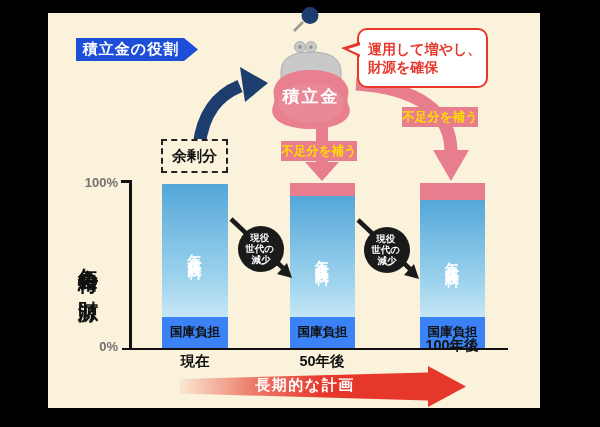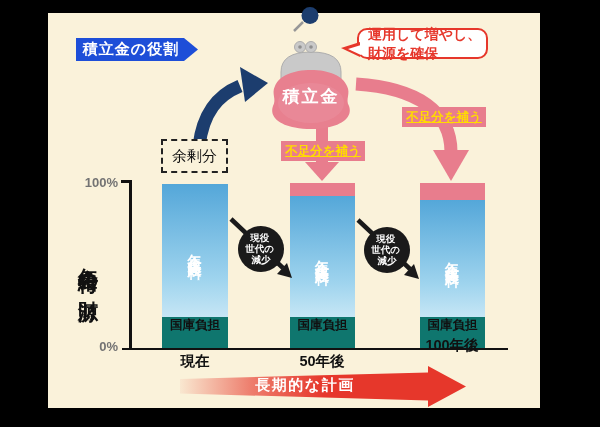--- a/index.html
+++ b/index.html
@@ -17,46 +17,46 @@
     display:flex;align-items:center;justify-content:center;
     color:#fff;font-weight:bold;font-size:15px;letter-spacing:1px;
     padding-right:12px;box-sizing:border-box;
   }
 
   
   #surplus-box{
     left:161px;top:139px;width:67px;height:34px;box-sizing:border-box;
     background:#FAF2DA;border:2px dashed #222;z-index:6;
     display:flex;align-items:center;justify-content:center;
-    font-size:15px;font-weight:normal;color:#111;
+    font-size:15px;font-weight:bold;color:#111;
   }
 
   
   #speech-bubble{
-    left:357px;top:28px;width:131px;height:31px;box-sizing:border-box;
+    left:357px;top:28px;width:131px;height:60px;box-sizing:border-box;
     background:#fff;border:2.5px solid #E6372B;border-radius:10px;z-index:6;
     display:flex;flex-direction:column;justify-content:center;
     padding-left:9px;color:#E6372B;font-weight:bold;font-size:14px;line-height:1.3;
   }
   #speech-bubble::before{
     content:"";position:absolute;left:-18px;top:12px;width:0;height:0;
     border-style:solid;border-width:6px 19px 9px 0;
     border-color:transparent #E6372B transparent transparent;
   }
   #speech-bubble::after{
     content:"";position:absolute;left:-11px;top:15px;width:0;height:0;
     border-style:solid;border-width:4px 13px 6px 0;
     border-color:transparent #fff transparent transparent;
   }
 
   
   .shortfall-label{
-    width:84px;height:20px;background:#E87D8D;z-index:6;
-    display:flex;align-items:center;justify-content:center;
-    color:#FFDC00;font-size:12.5px;font-weight:bold;text-decoration:underline;
+    width:76px;height:20px;background:#E87D8D;z-index:6;
+    display:flex;align-items:center;justify-content:center;
+    color:#FFDC00;font-size:12.5px;font-weight:bold;
   }
   #shortfall-label-1{left:281px;top:141px;}
   #shortfall-label-2{left:402px;top:107px;}
 
   
   .z2{z-index:2;}
   #plot-area{left:132px;top:180px;width:376px;height:168px;background:#fff;
     border-top:1.5px solid #4d4d4d;box-sizing:border-box;}
   #y-axis-line{left:129px;top:180px;width:2.5px;height:170px;background:#111;}
   #x-axis-line{left:122px;top:347.5px;width:386px;height:2.5px;background:#111;}
@@ -66,21 +66,21 @@
     writing-mode:vertical-rl;text-orientation:upright;
     font-size:20px;font-weight:bold;color:#111;letter-spacing:2px;
     display:flex;align-items:center;justify-content:center;
   }
   .ytick{width:44px;text-align:right;font-size:13px;font-weight:bold;color:#737373;z-index:2;}
   #ytick-top{left:74px;top:175px;}
   #ytick-bottom{left:74px;top:339px;}
 
   .seg{box-sizing:border-box;}
   .seg-blue{background:linear-gradient(#54A7D9,#9FD4EE 72%,#C6E6F5);}
-  .seg-gray{background:#0f766e;display:flex;align-items:flex-start;justify-content:center;
+  .seg-gray{background:#3b82f6;display:flex;align-items:center;justify-content:center;
     font-size:12.5px;font-weight:bold;color:#111;}
   .seg-pink{background:#E87D8D;}
   .premium-label{
     width:100%;height:100%;display:flex;align-items:center;justify-content:center;
     writing-mode:vertical-rl;text-orientation:upright;
     color:#fff;font-size:14px;font-weight:bold;letter-spacing:3px;
   }
   .xlabel{width:70px;text-align:center;font-size:14.5px;font-weight:bold;color:#111;z-index:2;}
 
   

